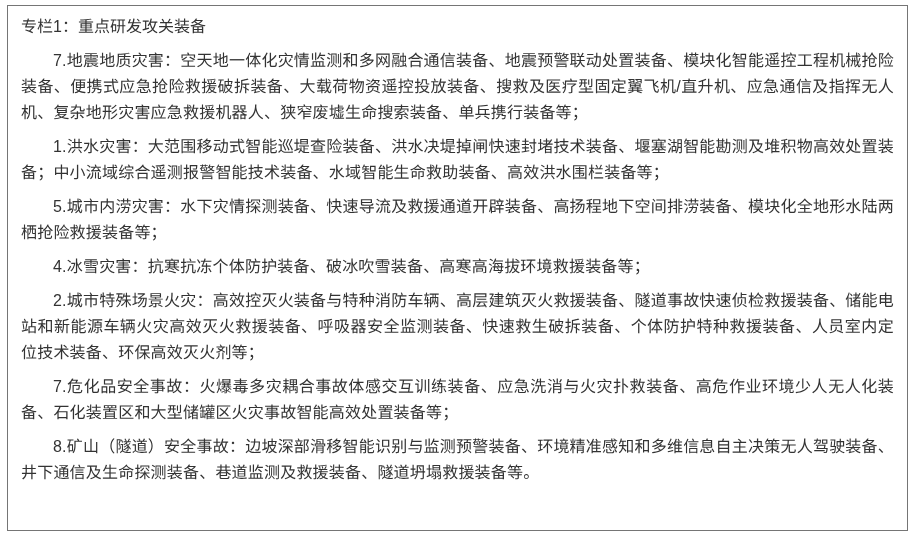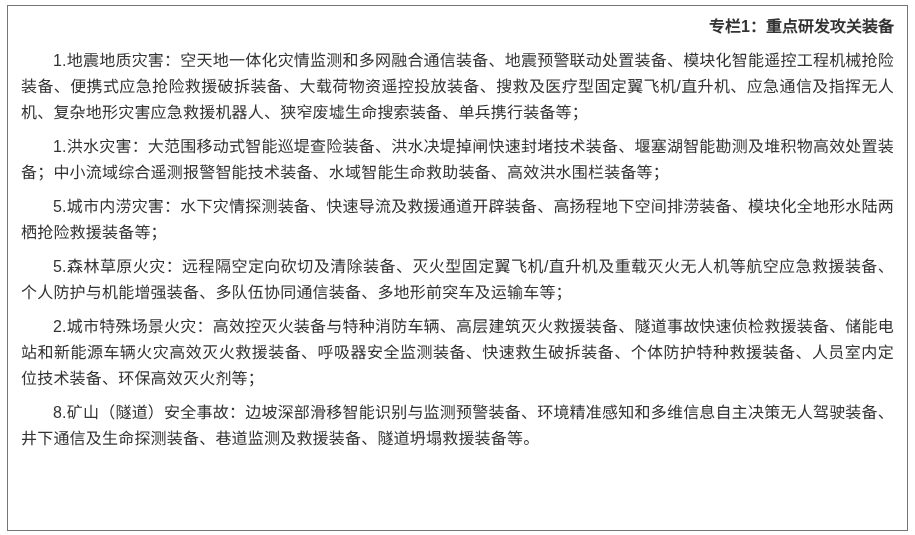--- a/index.html
+++ b/index.html
@@ -14,22 +14,22 @@
   .panel {
     box-sizing: border-box;
     margin: 5px 6px 4px 7px;
     width: 901px;
     height: 526px;
     border: 1px solid #757575;
     background: #ffffff;
     padding: 8px 13px 10px 13px;
   }
   .panel-title {
-    text-align: right;
-    font-weight: bold;
+    text-align: left;
+    font-weight: normal;
     font-size: 16px;
     line-height: 26px;
     color: #333333;
     margin: 0 0 8px 0;
   }
   .panel-paragraph {
     margin: 0 0 8px 0;
     font-size: 16px;
     line-height: 26px;
     color: #333333;
@@ -40,26 +40,27 @@
   .panel-paragraph:last-child {
     margin-bottom: 0;
   }
 </style>
 </head>
 <body>
 
 <div class="panel">
   <div class="panel-title">专栏1：重点研发攻关装备</div>
 
-  <p class="panel-paragraph">1.地震地质灾害：空天地一体化灾情监测和多网融合通信装备、地震预警联动处置装备、模块化智能遥控工程机械抢险装备、便携式应急抢险救援破拆装备、大载荷物资遥控投放装备、搜救及医疗型固定翼飞机/直升机、应急通信及指挥无人机、复杂地形灾害应急救援机器人、狭窄废墟生命搜索装备、单兵携行装备等；</p>
+  <p class="panel-paragraph">7.地震地质灾害：空天地一体化灾情监测和多网融合通信装备、地震预警联动处置装备、模块化智能遥控工程机械抢险装备、便携式应急抢险救援破拆装备、大载荷物资遥控投放装备、搜救及医疗型固定翼飞机/直升机、应急通信及指挥无人机、复杂地形灾害应急救援机器人、狭窄废墟生命搜索装备、单兵携行装备等；</p>
 
   <p class="panel-paragraph">1.洪水灾害：大范围移动式智能巡堤查险装备、洪水决堤掉闸快速封堵技术装备、堰塞湖智能勘测及堆积物高效处置装备；中小流域综合遥测报警智能技术装备、水域智能生命救助装备、高效洪水围栏装备等；</p>
 
   <p class="panel-paragraph">5.城市内涝灾害：水下灾情探测装备、快速导流及救援通道开辟装备、高扬程地下空间排涝装备、模块化全地形水陆两栖抢险救援装备等；</p>
 
+  <p class="panel-paragraph">4.冰雪灾害：抗寒抗冻个体防护装备、破冰吹雪装备、高寒高海拔环境救援装备等；</p>
 
-  <p class="panel-paragraph">5.森林草原火灾：远程隔空定向砍切及清除装备、灭火型固定翼飞机/直升机及重载灭火无人机等航空应急救援装备、个人防护与机能增强装备、多队伍协同通信装备、多地形前突车及运输车等；</p>
 
   <p class="panel-paragraph">2.城市特殊场景火灾：高效控灭火装备与特种消防车辆、高层建筑灭火救援装备、隧道事故快速侦检救援装备、储能电站和新能源车辆火灾高效灭火救援装备、呼吸器安全监测装备、快速救生破拆装备、个体防护特种救援装备、人员室内定位技术装备、环保高效灭火剂等；</p>
 
+  <p class="panel-paragraph">7.危化品安全事故：火爆毒多灾耦合事故体感交互训练装备、应急洗消与火灾扑救装备、高危作业环境少人无人化装备、石化装置区和大型储罐区火灾事故智能高效处置装备等；</p>
 
   <p class="panel-paragraph">8.矿山（隧道）安全事故：边坡深部滑移智能识别与监测预警装备、环境精准感知和多维信息自主决策无人驾驶装备、井下通信及生命探测装备、巷道监测及救援装备、隧道坍塌救援装备等。</p>
 </div>
 
 </body></html>

